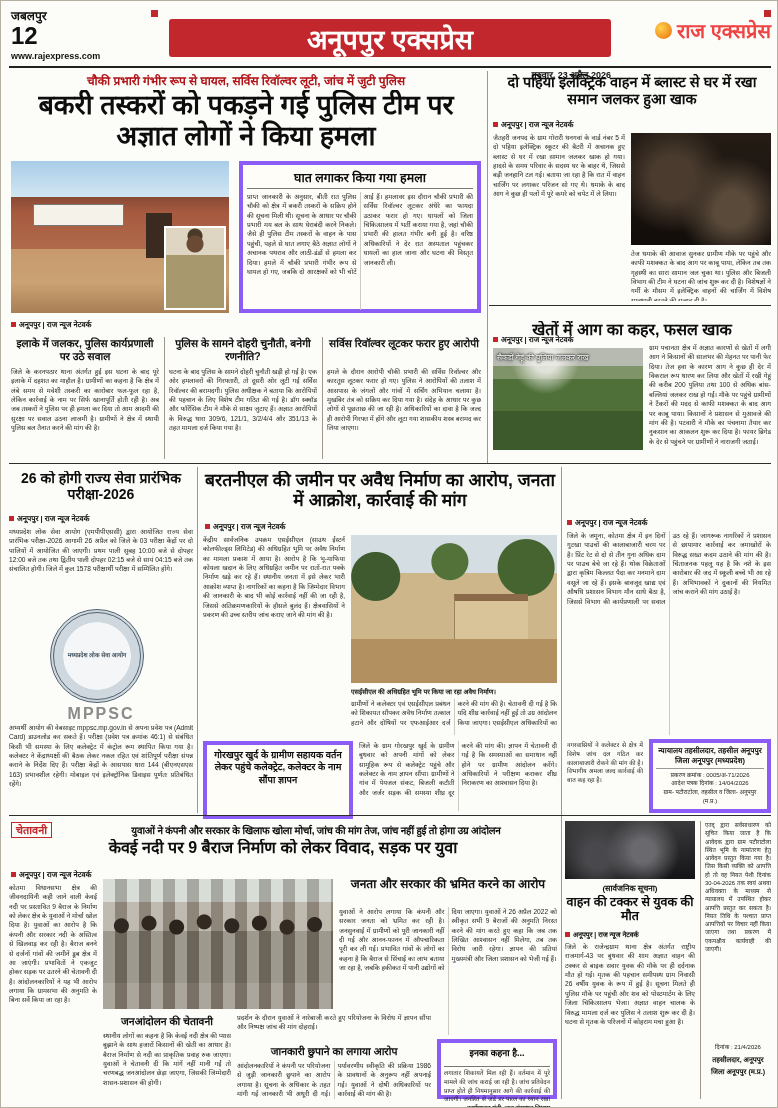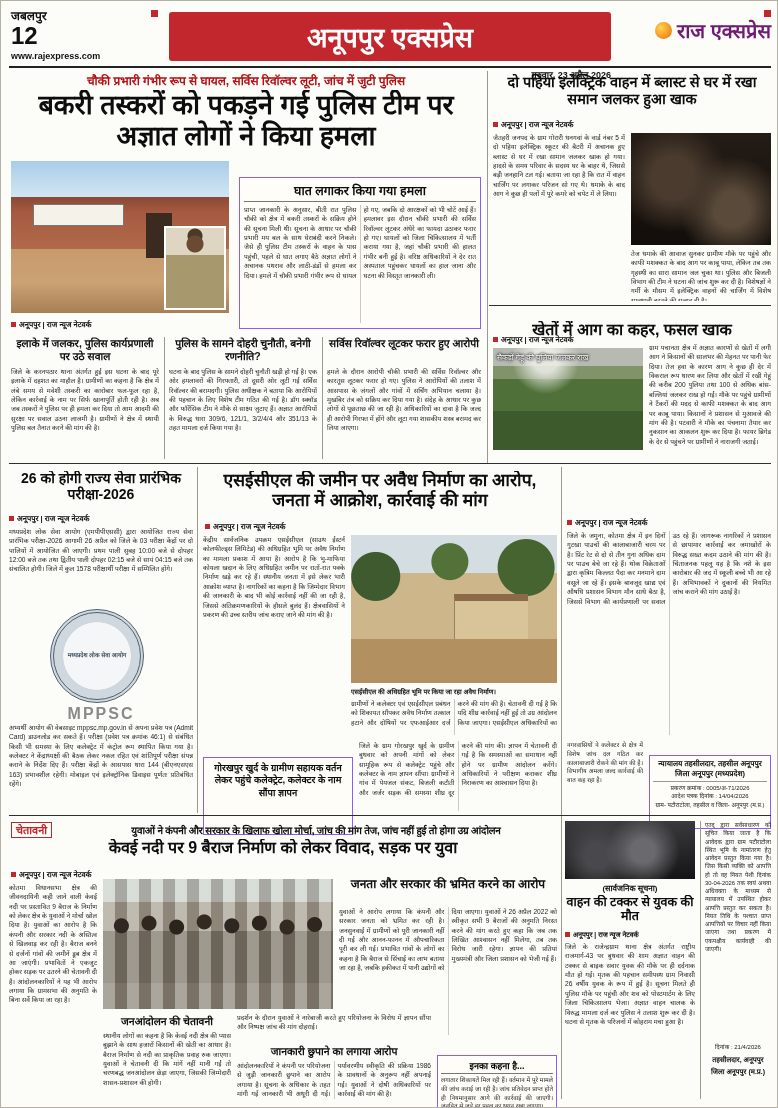--- a/index.html
+++ b/index.html
@@ -13,32 +13,32 @@
   .body-txt { font-size:6.6px; line-height:1.42; text-align:justify; color:#1d1d1d; overflow:hidden; }
   .tiny-txt { font-size:5.9px; line-height:1.4; text-align:justify; color:#222; overflow:hidden; }
   .c2 { column-count:2; column-gap:7px; column-rule:1px solid #cfcabf; }
   .byline { display:flex; align-items:center; gap:3px; font-size:7.5px; font-weight:700; color:#101010; }
   .sq { width:5px; height:5px; background:#c2272d; display:inline-block; flex:none; }
   .sqr { width:7px; height:7px; background:#c2272d; }
   .subhead { font-weight:700; font-size:10.5px; text-align:center; color:#101010; line-height:1.22; overflow:hidden; }
   .cap { font-size:6.5px; font-weight:700; color:#111; overflow:hidden; }
   .rule-h { background:#2e2e2e; height:1px; }
   .rule-v { background:#9d988b; width:1px; }
-  .boxed { border:1px solid #8b5cf6; background:#fffdf7;margin-top:16px; }
+  .boxed { border:4px solid #8b5cf6; background:#fffdf7; }
   .photo { overflow:hidden; }
 
   
   .city { font-size:12px; font-weight:700; color:#111; }
   .pageno { font-size:24px; font-weight:700; color:#111; line-height:1; }
   .mast-banner { background:#c2272d; color:#fff; display:flex; align-items:center; justify-content:center;
                  font-weight:700; font-size:27px; border-radius:3px; }
   .brand { display:flex; align-items:center; gap:5px; justify-content:flex-end; }
   .sun { width:17px; height:17px; border-radius:50%;
          background:radial-gradient(circle at 35% 35%, #ffd34d, #f08a1d 70%, #d85a10 100%); display:inline-block; }
-  .brand-text { color:#701a75; font-weight:700; font-size:20px; white-space:nowrap; }
+  .brand-text { color:#ef4444; font-weight:700; font-size:20px; white-space:nowrap; }
   .site { font-size:9px; font-weight:700; color:#111; }
   .date { font-size:9px; font-weight:700; color:#111;margin-top:16px; }
 
   
   .photo-police { background:
       linear-gradient(180deg,#a9cde7 0%,#d2e6f3 24%,transparent 24%),
       linear-gradient(180deg,transparent 24%,#8a4a36 24%,#a65a40 34%,#b06a4a 58%,#c79a6e 58%,#caa273 80%,#a87f55 100%); }
   .p-sign { position:absolute; left:10%; top:28%; width:42%; height:15%; background:#f5f2ea; border:1px solid #777; }
   .p-door { position:absolute; left:62%; top:34%; width:12%; height:30%; background:#3a2a20; }
   .officer { position:absolute; right:3px; bottom:3px; width:62px; height:84px; border:2px solid #fff;
@@ -84,34 +84,34 @@
       font-size:7.5px; text-shadow:0 0 3px #000, 0 0 2px #000; text-align:left; }
   .warn-label { color:#c2272d; font-weight:700; font-size:11px; border:1.5px solid #c2272d;
       padding:0 4px; display:inline-block; line-height:1.3; }
   .strap { font-weight:700; font-size:10px; color:#0d0d0d; white-space:nowrap; overflow:hidden; text-align:center; letter-spacing:-0.2px; }
   .box-title { font-weight:700; font-size:12.5px; text-align:center; border-bottom:1px solid #777;
       padding-bottom:2px; margin-bottom:3px; color:#0d0d0d; }
   .notice-line { font-size:6px; text-align:center; color:#222; line-height:1.45; }
   .notice-court { font-size:7.5px; font-weight:700; text-align:center; line-height:1.3; color:#111;
       border-bottom:1px solid #999; padding-bottom:2px; margin-bottom:2px; }
   .sign { font-size:7px; font-weight:700; text-align:center; color:#111; line-height:1.3; }
-  .quote-title { font-weight:700; font-size:9px; text-align:center; border-bottom:1px solid #777; padding-bottom:1px; margin-bottom:2px; }
+  .quote-title { font-weight:700; font-size:9px; text-align:center; border-bottom:1px solid #777; padding-bottom:7px; margin-bottom:2px; }
   .attrib { font-size:6.4px; font-weight:700; text-align:right; color:#222; margin-top:2px; }
 </style>
 </head>
 <body>
 
 <div class="sheet">
 
   <div class="abs" style="left:10px;top:6px;width:80px">
     <div class="city">जबलपुर</div>
     <div class="pageno">12</div>
   </div>
   <div class="abs sqr" style="left:150px;top:9px"></div>
-  <div class="abs mast-banner" style="left:168px;top:11px;width:442px;height:49px">
+  <div class="abs mast-banner" style="left:168px;top:18px;width:442px;height:38px">
     <span>अनूपपुर एक्सप्रेस</span>
   </div>
   <div class="abs sqr" style="left:763px;top:9px"></div>
   <div class="abs brand" style="left:616px;top:16px;width:154px">
     <span class="sun"></span>
     <span class="brand-text">राज एक्सप्रेस</span>
   </div>
   <div class="abs site" style="left:10px;top:50px">www.rajexpress.com</div>
   <div class="abs date" style="left:450px;top:51px;width:160px;text-align:right">गुरुवार, 23 अप्रैल 2026</div>
   <div class="abs" style="left:8px;top:65px;width:762px;height:2px;background:#222"></div>
@@ -174,21 +174,21 @@
   <div class="abs hl" style="left:8px;top:470px;width:184px;height:40px;font-size:14px">26 को होगी राज्य सेवा प्रारंभिक परीक्षा-2026</div>
   <div class="abs byline" style="left:8px;top:512px;width:184px">
     <span class="sq"></span>
     <span>अनूपपुर | राज न्यूज नेटवर्क</span>
   </div>
   <div class="abs body-txt" style="left:8px;top:526px;width:184px;height:78px">मध्यप्रदेश लोक सेवा आयोग (एमपीपीएससी) द्वारा आयोजित राज्य सेवा प्रारंभिक परीक्षा-2026 आगामी 26 अप्रैल को जिले के 03 परीक्षा केंद्रों पर दो पालियों में आयोजित की जाएगी। प्रथम पाली सुबह 10:00 बजे से दोपहर 12:00 बजे तक तथा द्वितीय पाली दोपहर 02:15 बजे से सायं 04:15 बजे तक संचालित होगी। जिले में कुल 1578 परीक्षार्थी परीक्षा में सम्मिलित होंगे।</div>
   <div class="abs emblem" style="left:49px;top:608px;width:94px;height:94px">मध्यप्रदेश लोक सेवा आयोग</div>
   <div class="abs mppsc-word" style="left:8px;top:704px;width:184px">MPPSC</div>
   <div class="abs body-txt" style="left:8px;top:722px;width:184px;height:88px">अभ्यर्थी आयोग की वेबसाइट mppsc.mp.gov.in से अपना प्रवेश पत्र (Admit Card) डाउनलोड कर सकते हैं। परीक्षा (प्रवेश पत्र क्रमांक 46:1) से संबंधित किसी भी समस्या के लिए कलेक्ट्रेट में कंट्रोल रूम स्थापित किया गया है। कलेक्टर ने केंद्राध्यक्षों की बैठक लेकर नकल रहित एवं शांतिपूर्ण परीक्षा संपन्न कराने के निर्देश दिए हैं। परीक्षा केंद्रों के आसपास धारा 144 (बीएनएसएस 163) प्रभावशील रहेगी। मोबाइल एवं इलेक्ट्रॉनिक डिवाइस पूर्णतः प्रतिबंधित रहेंगे।</div>
 
-  <div class="abs hl" style="left:202px;top:470px;width:354px;height:46px;font-size:17.5px">एसईसीएल की जमीन पर अवैध निर्माण का आरोप, जनता में आक्रोश, कार्रवाई की मांग</div>
+  <div class="abs hl" style="left:202px;top:470px;width:354px;height:46px;font-size:17.5px">बरतनीएल की जमीन पर अवैध निर्माण का आरोप, जनता में आक्रोश, कार्रवाई की मांग</div>
   <div class="abs byline" style="left:204px;top:520px;width:180px">
     <span class="sq"></span>
     <span>अनूपपुर | राज न्यूज नेटवर्क</span>
   </div>
   <div class="abs body-txt" style="left:202px;top:534px;width:142px;height:200px">केंद्रीय सार्वजनिक उपक्रम एसईसीएल (साउथ ईस्टर्न कोलफील्ड्स लिमिटेड) की अधिग्रहित भूमि पर अवैध निर्माण का मामला प्रकाश में आया है। आरोप है कि भू-माफिया कोयला खदान के लिए अधिग्रहित जमीन पर रातों-रात पक्के निर्माण खड़े कर रहे हैं। स्थानीय जनता में इसे लेकर भारी आक्रोश व्याप्त है। नागरिकों का कहना है कि जिम्मेदार विभाग की जानकारी के बाद भी कोई कार्रवाई नहीं की जा रही है, जिससे अतिक्रमणकारियों के हौसले बुलंद हैं। क्षेत्रवासियों ने प्रकरण की उच्च स्तरीय जांच कराए जाने की मांग की है।</div>
   <div class="abs photo photo-secl" style="left:350px;top:534px;width:206px;height:148px">
     <div class="secl-house"></div>
   </div>
   <div class="abs cap" style="left:350px;top:686px;width:206px">एसईसीएल की अधिग्रहित भूमि पर किया जा रहा अवैध निर्माण।</div>
   <div class="abs body-txt c2" style="left:350px;top:698px;width:206px;height:36px">ग्रामीणों ने कलेक्टर एवं एसईसीएल प्रबंधन को शिकायत सौंपकर अवैध निर्माण तत्काल हटाने और दोषियों पर एफआईआर दर्ज करने की मांग की है। चेतावनी दी गई है कि यदि शीघ्र कार्रवाई नहीं हुई तो उग्र आंदोलन किया जाएगा। एसईसीएल अधिकारियों का कहना है कि सीमांकन कराकर अतिक्रमण चिन्हित किया जा रहा है और नियमानुसार कार्रवाई की जाएगी।</div>

